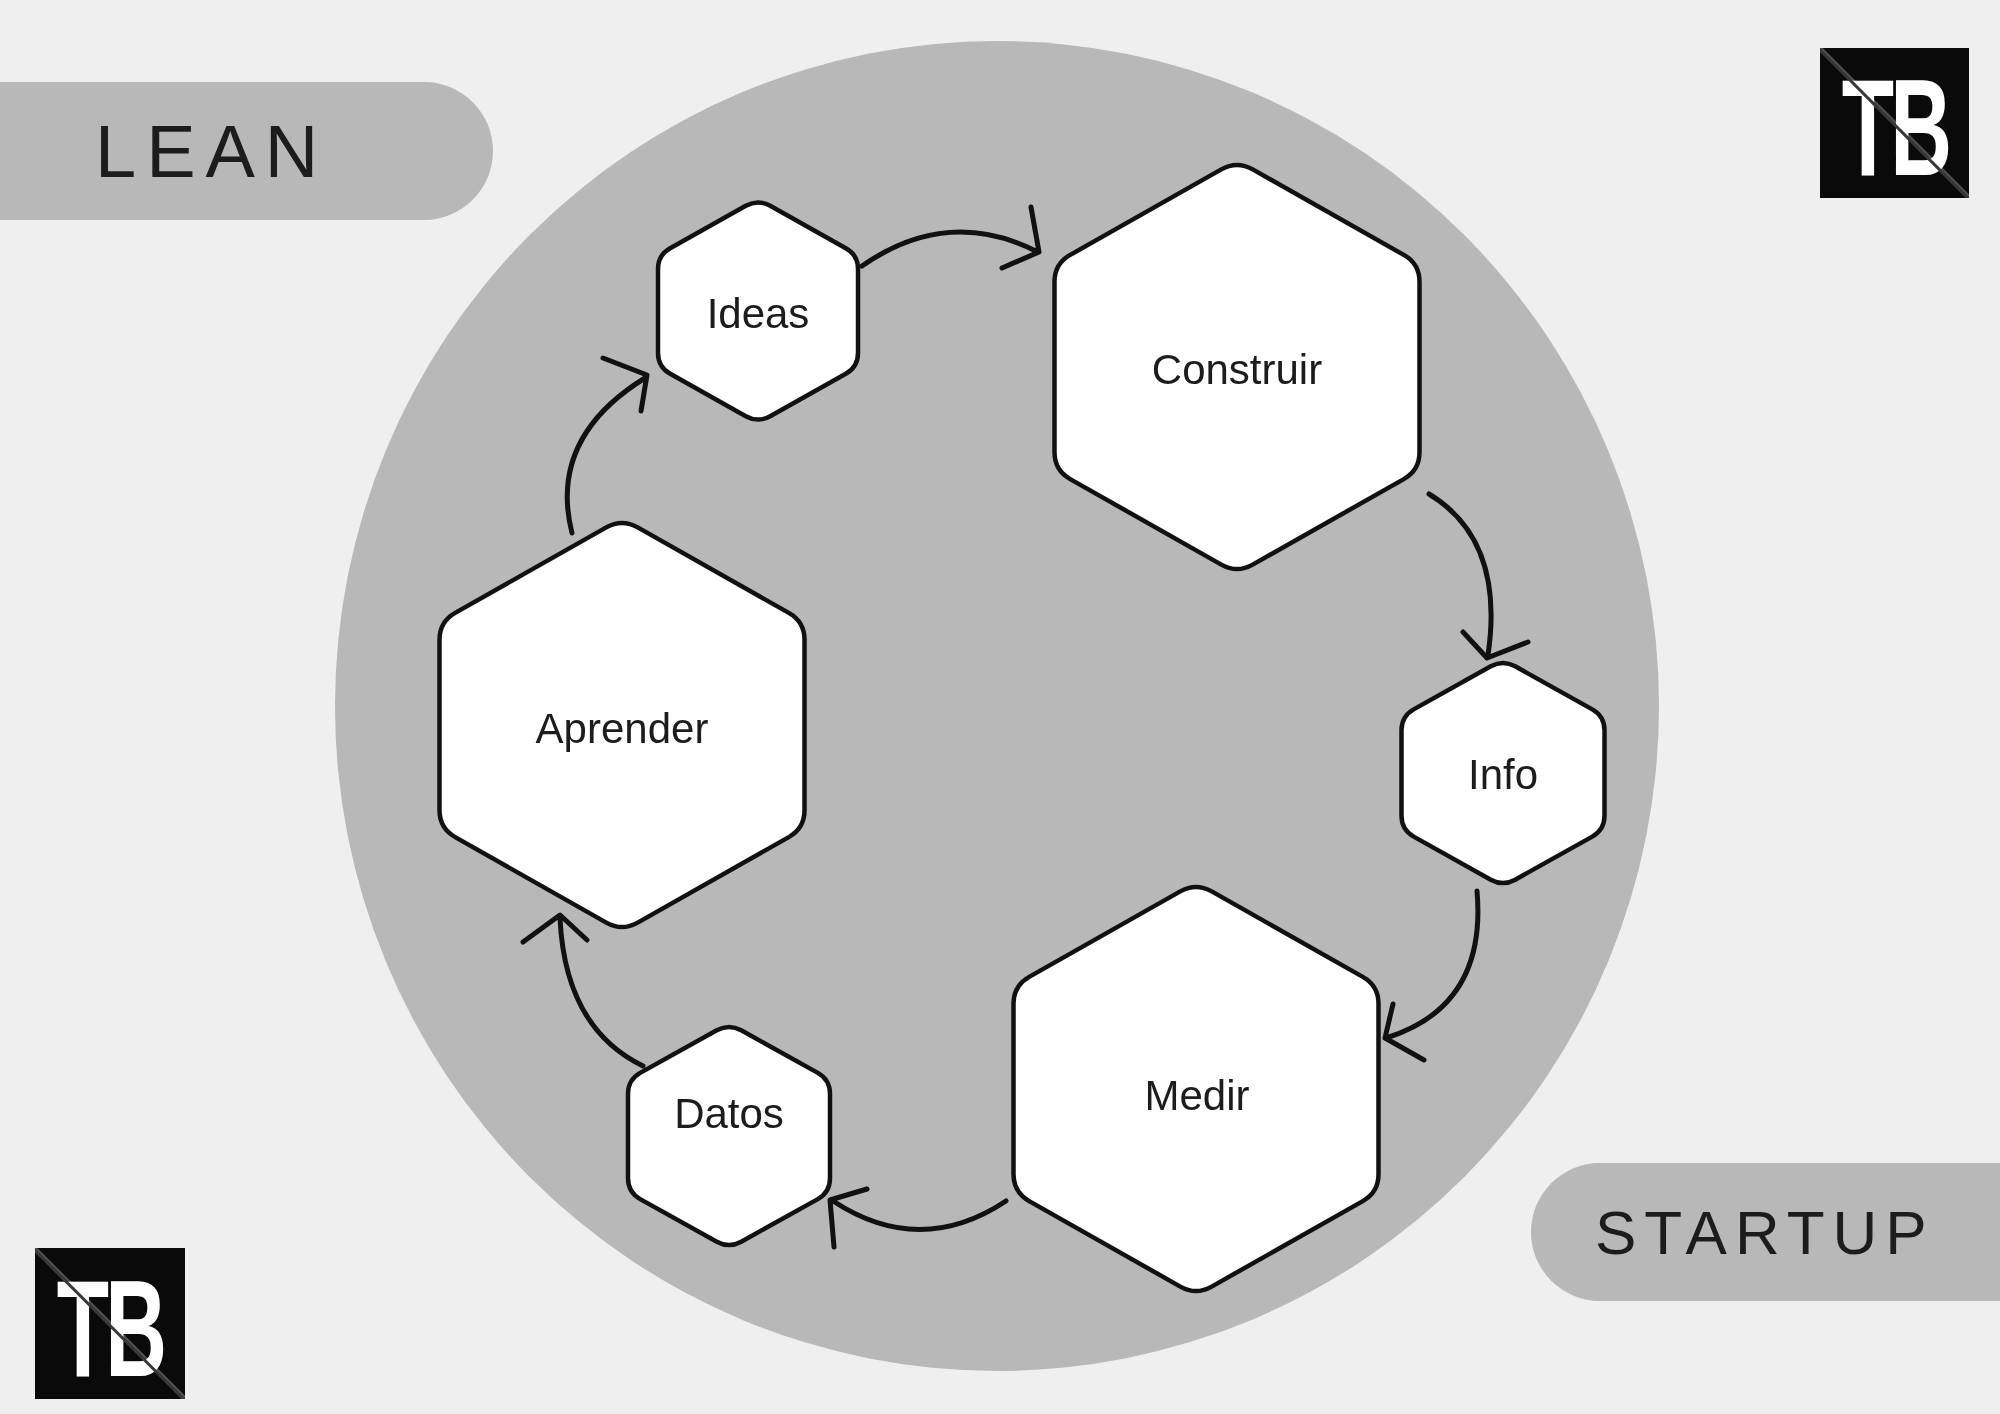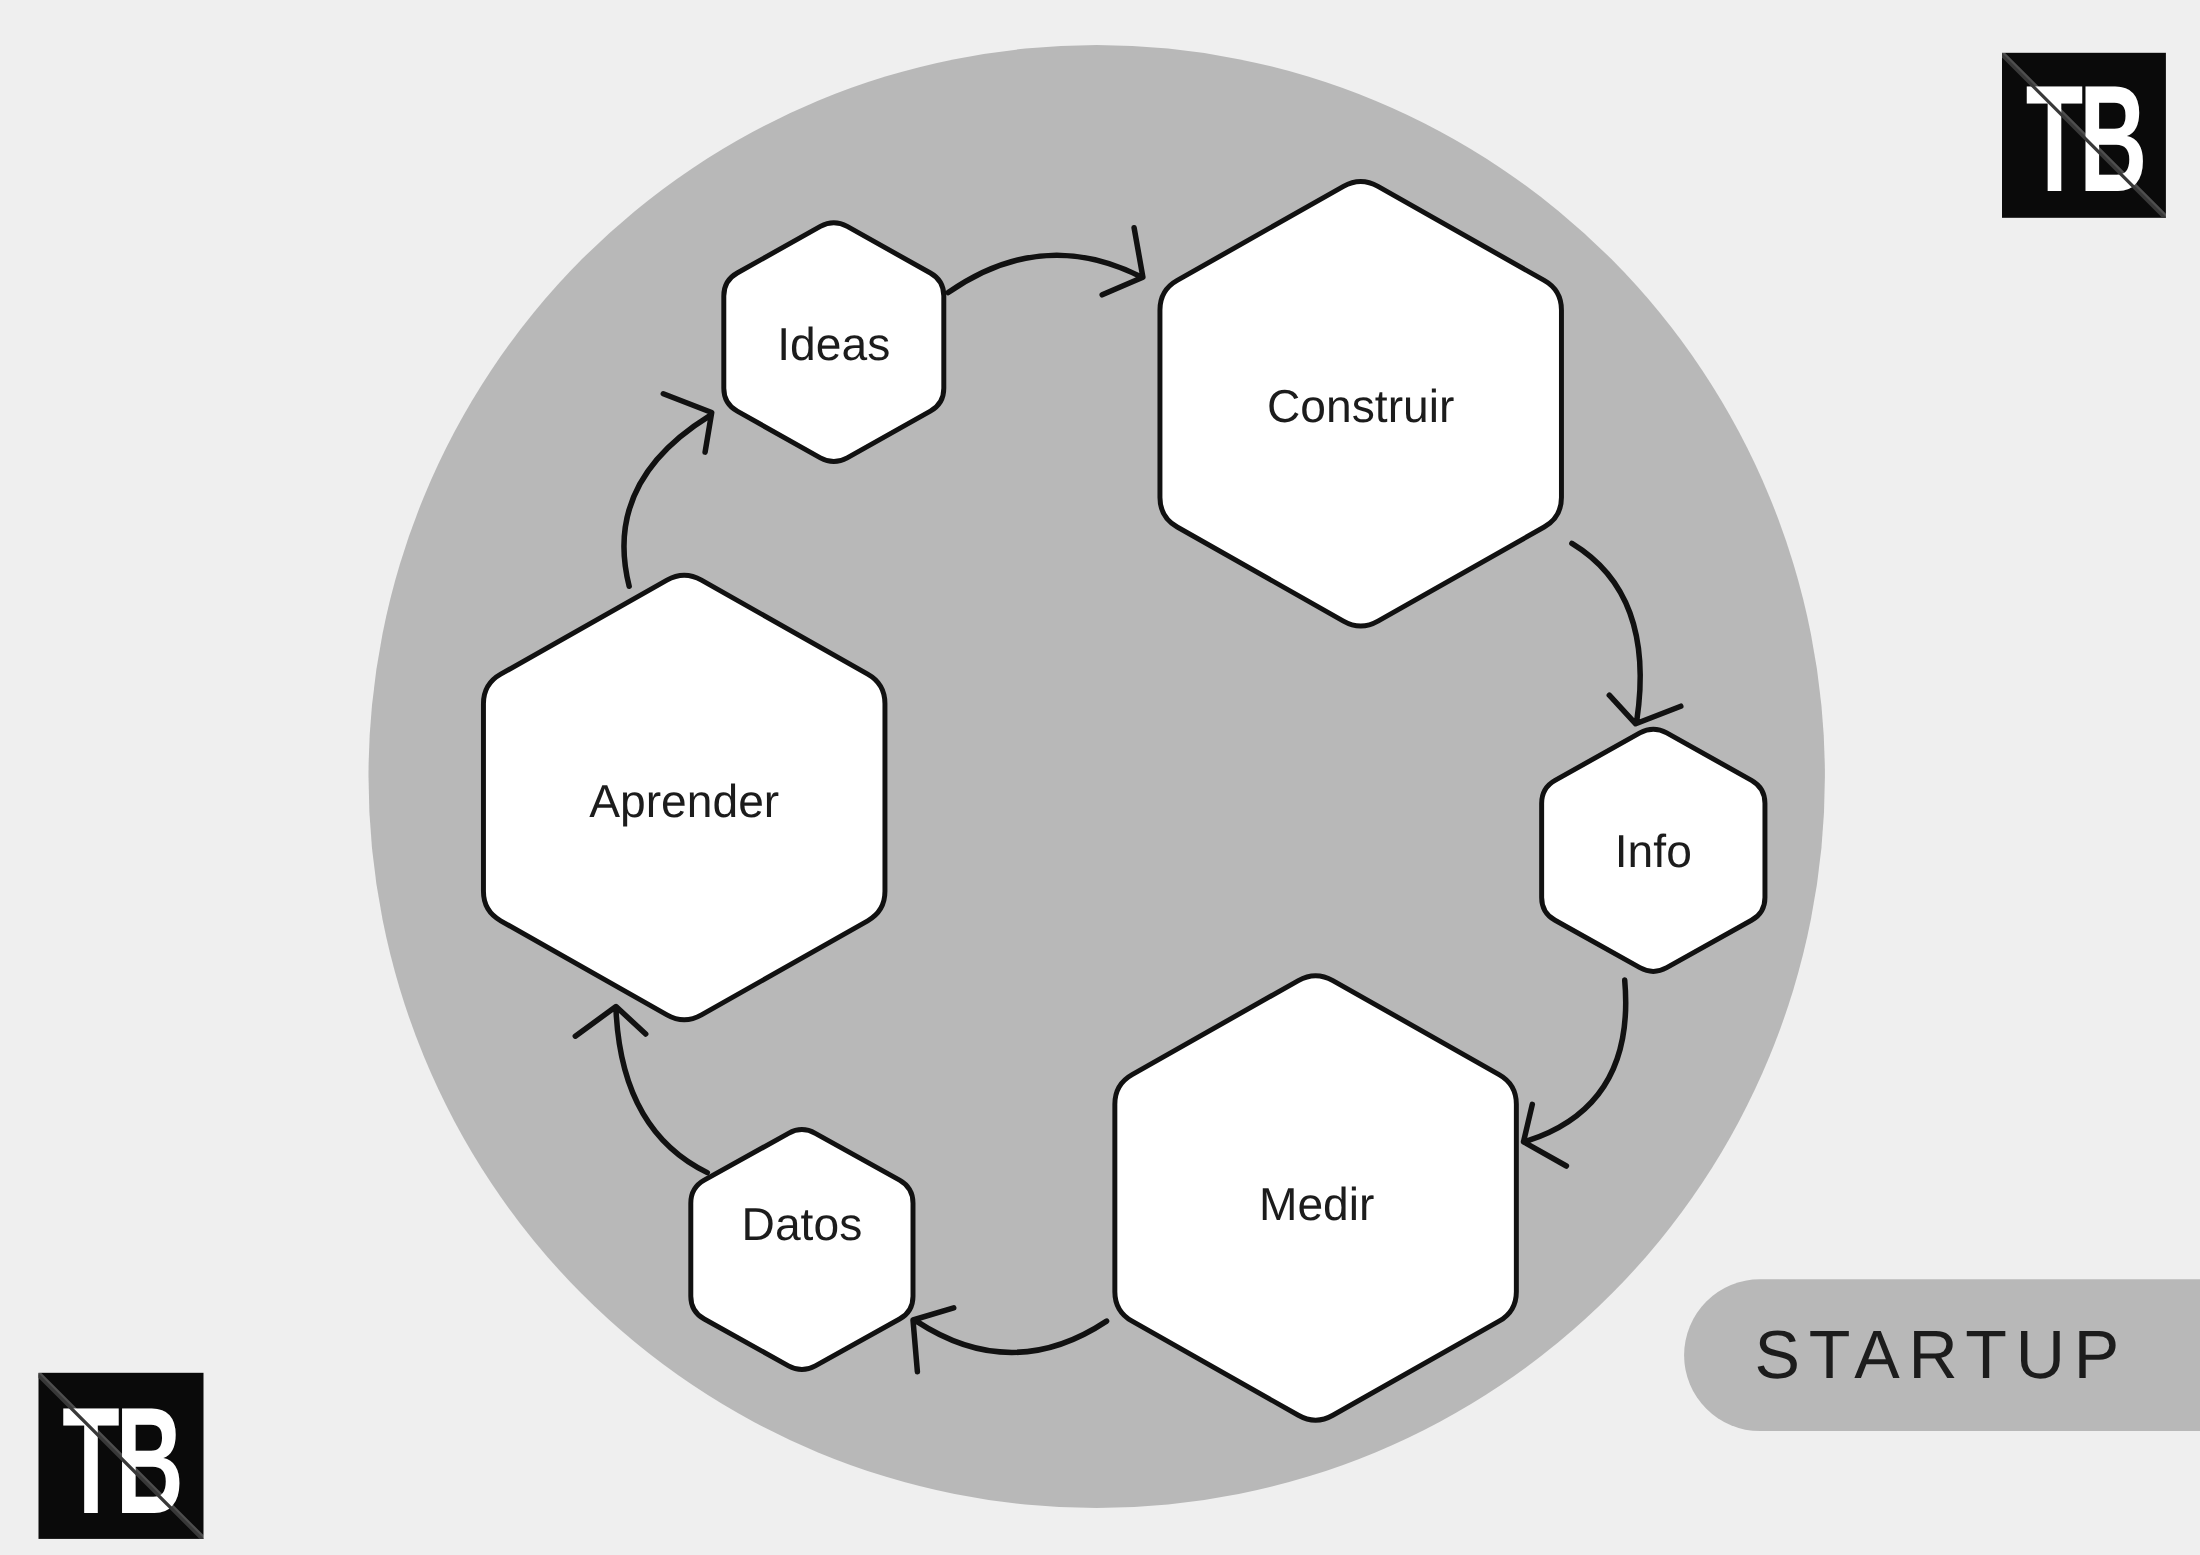--- a/index.html
+++ b/index.html
@@ -80,20 +80,23 @@
     <g>
       <text class="label" x="758" y="313">Ideas</text>
       <text class="label" x="1237" y="369">Construir</text>
       <text class="label" x="1503" y="774">Info</text>
       <text class="label" x="1197" y="1095">Medir</text>
       <text class="label" x="729" y="1113">Datos</text>
       <text class="label" x="622" y="728">Aprender</text>
     </g>
   </svg>
 
+  <div class="pill pill-lean">
+    <span>LEAN</span>
+  </div>
 
   <div class="pill pill-startup">
     <span>STARTUP</span>
   </div>
 
   <div class="tb tb-tr">
     <span class="tb-text">TB</span>
     <span class="tb-slash"></span>
   </div>
 

